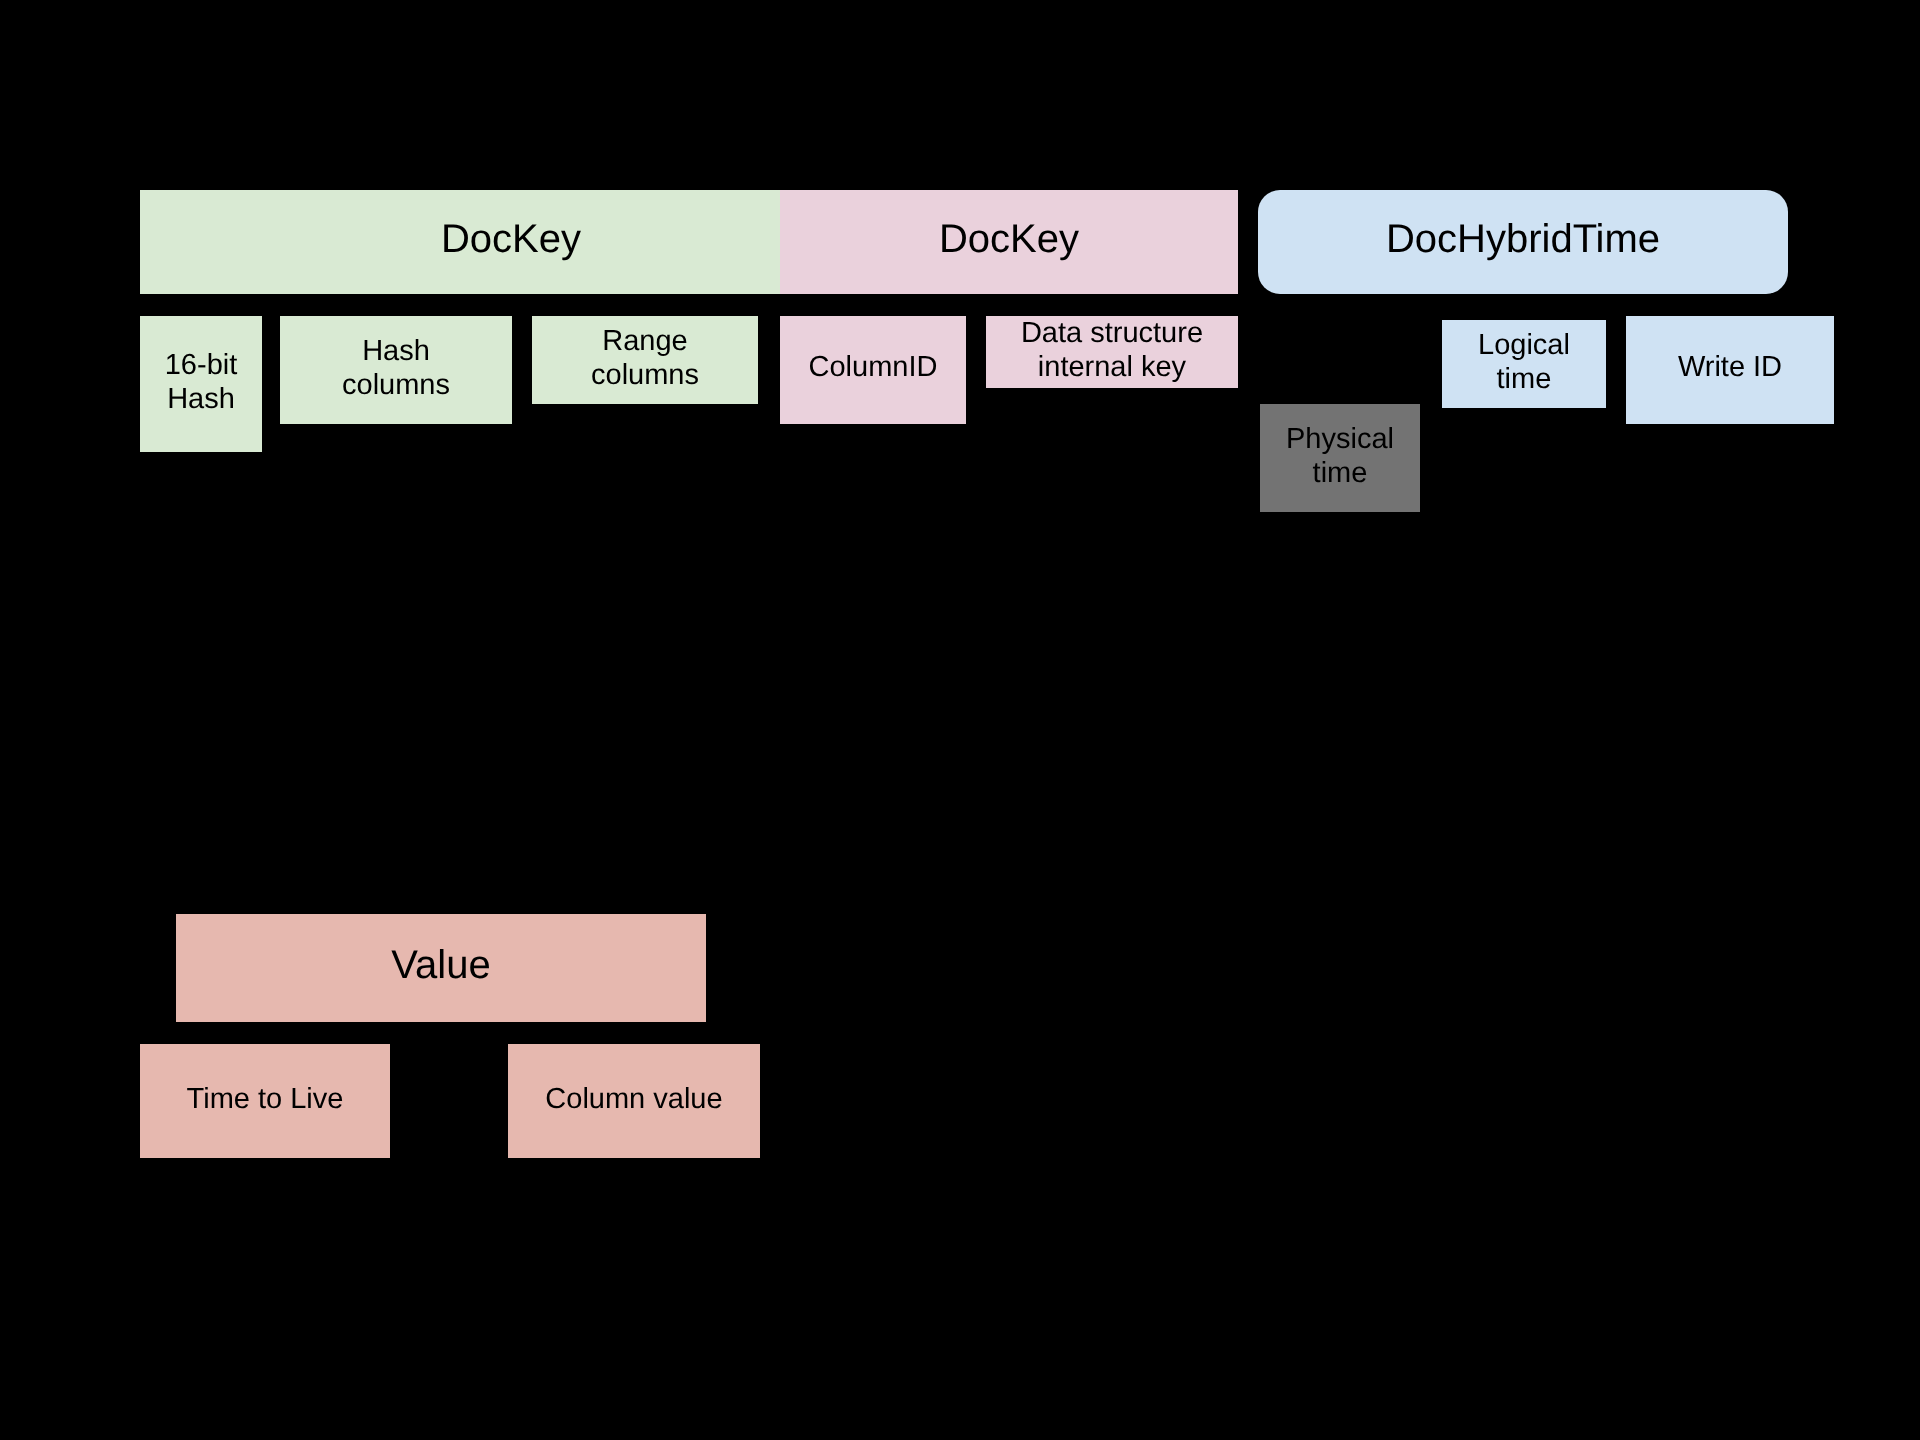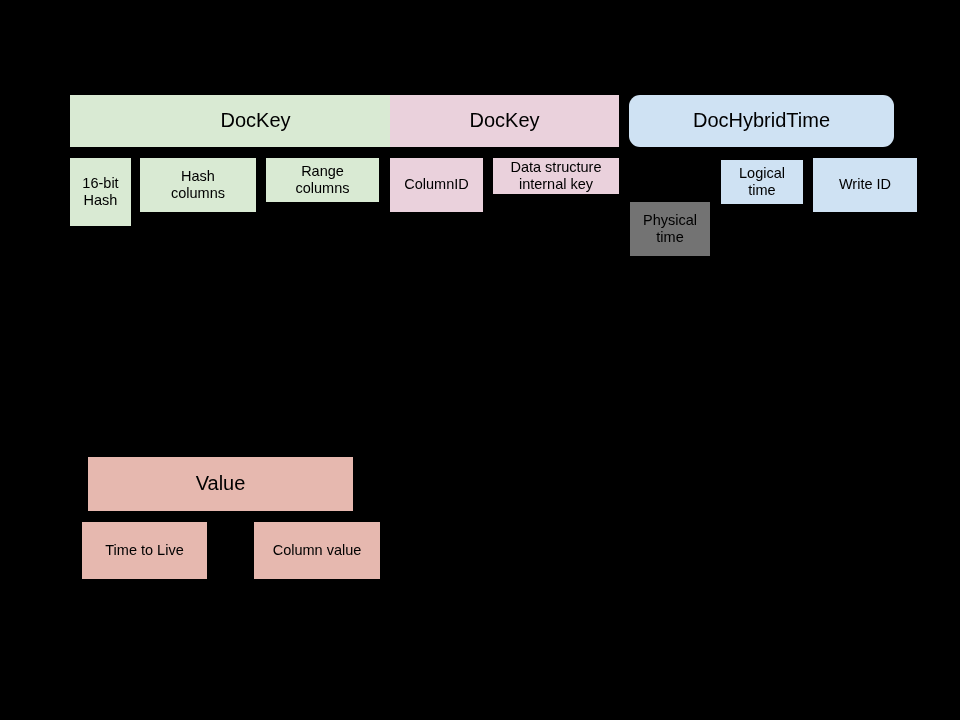--- a/index.html
+++ b/index.html
@@ -57,16 +57,16 @@
     <div class="group">
       <div class="box header-box" style="left: 629px; top: 95px; width: 265px; height: 52px; background: rgb(207, 226, 243); border-radius: 11px;">DocHybridTime</div>
       <div class="box sub-box" style="left: 630px; top: 158px; width: 80px; height: 54px; background: #737373; margin-top: 44px;">Physical
 time</div>
       <div class="box sub-box" style="left: 721px; top: 160px; width: 82px; height: 44px; background: rgb(207, 226, 243);">Logical
 time</div>
       <div class="box sub-box" style="left: 813px; top: 158px; width: 104px; height: 54px; background: rgb(207, 226, 243);">Write ID</div>
     </div>
     <div class="group">
       <div class="box header-box" style="left: 88px; top: 457px; width: 265px; height: 54px; background: rgb(230, 184, 175);">Value</div>
-      <div class="box sub-box" style="left: 70px; top: 522px; width: 125px; height: 57px; background: rgb(230, 184, 175); margin-left: 12px;">Time to Live</div>
+      <div class="box sub-box" style="left: 70px; top: 522px; width: 125px; height: 57px; background: rgb(230, 184, 175);">Time to Live</div>
       <div class="box sub-box" style="left: 210px; top: 522px; width: 126px; height: 57px; background: rgb(230, 184, 175); margin-left: 44px;">Column value</div>
     </div>
   </div>
 
 </body></html>

